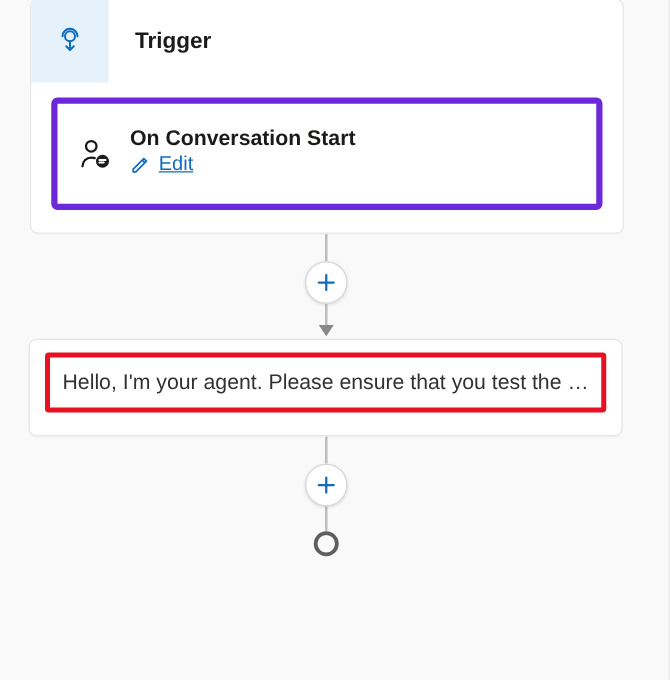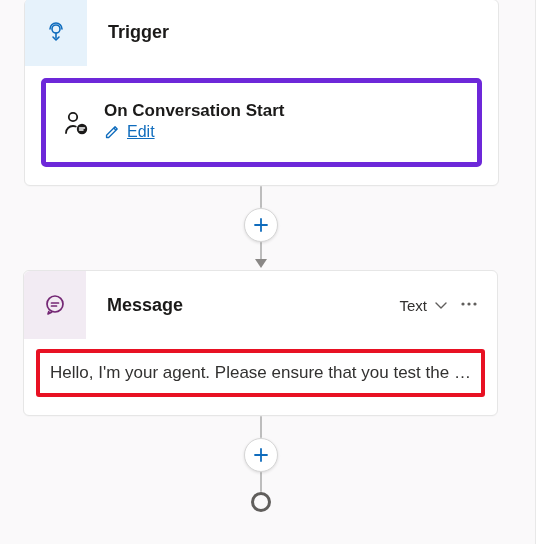--- a/index.html
+++ b/index.html
@@ -176,45 +176,20 @@
     <div class="add-btn">
       <svg width="18" height="18" viewBox="0 0 18 18">
         <path d="M9 3v12M3 9h12" stroke="#0f6cbd" stroke-width="1.8" stroke-linecap="round"></path>
       </svg>
     </div>
     <div class="vline" style="height:18px"></div>
     <div class="arrow-head"></div>
   </div>
 
   <div class="card" style="margin-top:2px;">
-    <div class="card-header">
-      <div class="header-icon-box message-icon-box">
-        <svg width="24" height="24" viewBox="0 0 24 24" fill="none" stroke="#742774" stroke-width="1.7">
-          <circle cx="12" cy="11" r="8"></circle>
-          <path d="M6 18 l-1 3 l4 -2" stroke-linejoin="round"></path>
-          <path d="M8.5 10h7M8.5 13h5" stroke-linecap="round"></path>
-        </svg>
-      </div>
-      <div class="header-title">Message</div>
-      <div class="header-meta">
-        <span class="type-label">Text</span>
-        <span class="chevron">
-          <svg width="16" height="16" viewBox="0 0 16 16">
-              <path d="M3 6l5 5 5-5" fill="none" stroke="#605e5c" stroke-width="1.4" stroke-linecap="round" stroke-linejoin="round"></path>
-            </svg>
-        </span>
-        <span class="more">
-          <svg width="20" height="16" viewBox="0 0 20 16">
-              <circle cx="4" cy="8" r="1.6" fill="#605e5c"></circle>
-              <circle cx="10" cy="8" r="1.6" fill="#605e5c"></circle>
-              <circle cx="16" cy="8" r="1.6" fill="#605e5c"></circle>
-            </svg>
-        </span>
-      </div>
-    </div>
     <div class="message-body">Hello, I'm your agent. Please ensure that you test the agent workflow.</div>
   </div>
 
   <div class="conn-center">
     <div class="vline" style="height:22px"></div>
     <div class="add-btn">
       <svg width="18" height="18" viewBox="0 0 18 18">
         <path d="M9 3v12M3 9h12" stroke="#0f6cbd" stroke-width="1.8" stroke-linecap="round"></path>
       </svg>
     </div>

